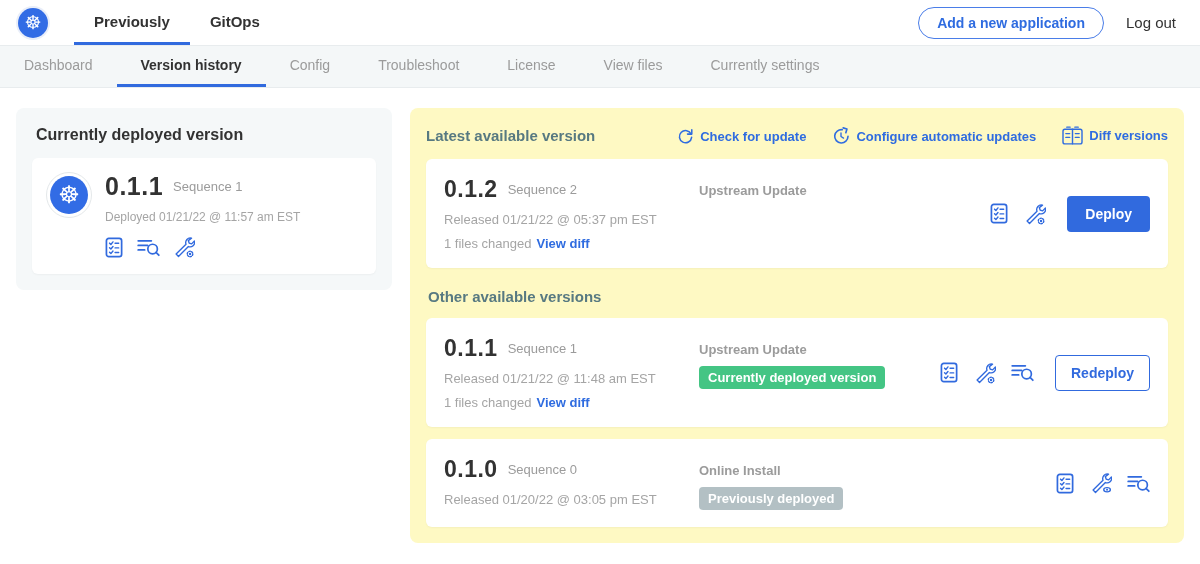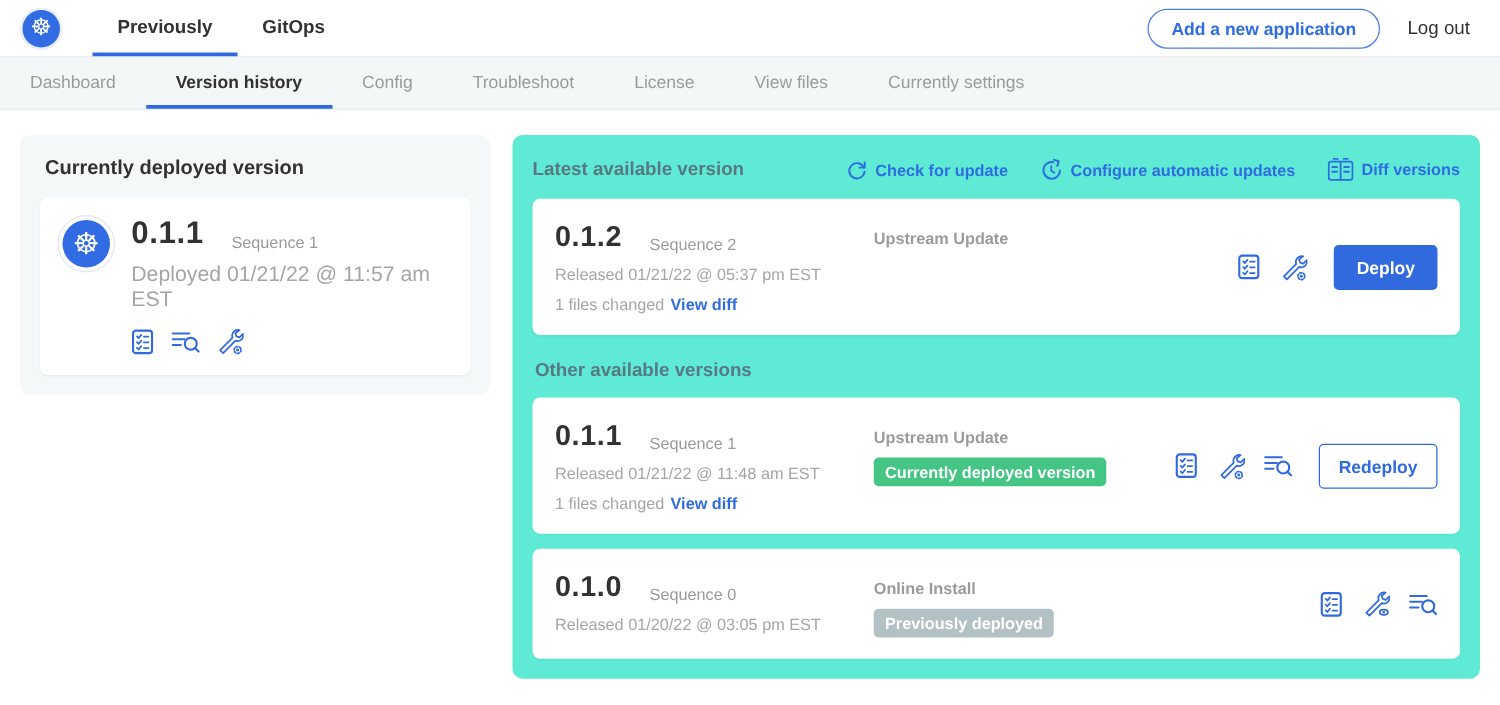--- a/index.html
+++ b/index.html
@@ -23,29 +23,29 @@
 
   
   .content { display:flex; gap:18px; padding:20px 16px; align-items:flex-start; }
 
   .deployed-card { width:376px; background:#f5f8f9; border-radius:8px; padding:16px; }
   .deployed-card h1 { font-size:16px; font-weight:700; color:#323232; margin:2px 0 14px 4px; }
   .deployed-inner { background:#fff; border-radius:6px; box-shadow:0 1px 2px rgba(0,0,0,.04); padding:14px 14px 16px; display:flex; gap:13px; }
   .k8s-badge-lg { width:46px; height:46px; border-radius:50%; background:#fff; border:1px solid #e4e8ea; display:flex; align-items:center; justify-content:center; flex:0 0 46px; }
   .k8s-badge-lg .inner { width:38px; height:38px; border-radius:50%; background:#326ce5; display:flex; align-items:center; justify-content:center; }
   .k8s-badge-lg .k8s-glyph { font-size:24px; }
-  .version-line { display:flex; align-items:flex-end; gap:22px; }
+  .version-line { display:flex; align-items:center; gap:10px; }
   .version-num { font-size:25px; font-weight:800; color:#323232; letter-spacing:.5px; }
   .sequence { font-size:13px; color:#9b9b9b; font-weight:500; }
-  .meta { font-size:17px; color:#a5a5a5; margin-top:9px; }
+  .meta { font-size:12px; color:#a5a5a5; margin-top:9px; }
   .icon-row { display:flex; align-items:center; gap:13px; margin-top:12px; color:#316ade; }
   .icon-row .ic, .row-icons .ic { cursor:pointer; display:inline-flex; }
 
   
-  .versions-panel { flex:1; background:#5eead4; border-radius:8px; padding:14px 16px 16px; }
+  .versions-panel { flex:1; background:#fef9c3; border-radius:8px; padding:14px 16px 16px; }
   .panel-head { display:flex; align-items:center; margin:4px 0 14px; }
   .panel-title { font-size:15px; font-weight:700; color:#577981; }
   .panel-actions { margin-left:auto; display:flex; align-items:flex-end; gap:26px; }
   .plink { display:flex; align-items:center; gap:6px; color:#2f6ce0; font-size:13px; font-weight:700; cursor:pointer; }
 
   .version-card { background:#fff; border-radius:6px; box-shadow:0 1px 2px rgba(0,0,0,.04); padding:17px 18px; display:flex; align-items:flex-start; margin-bottom:12px; }
   .vc-left { width:255px; flex:0 0 255px; }
   .vc-mid { flex:1; padding-top:7px; }
   .vc-right { display:flex; align-items:center; gap:15px; color:#316ade; align-self:center; }
   .v-num { font-size:23px; font-weight:800; color:#323232; letter-spacing:.5px; }

